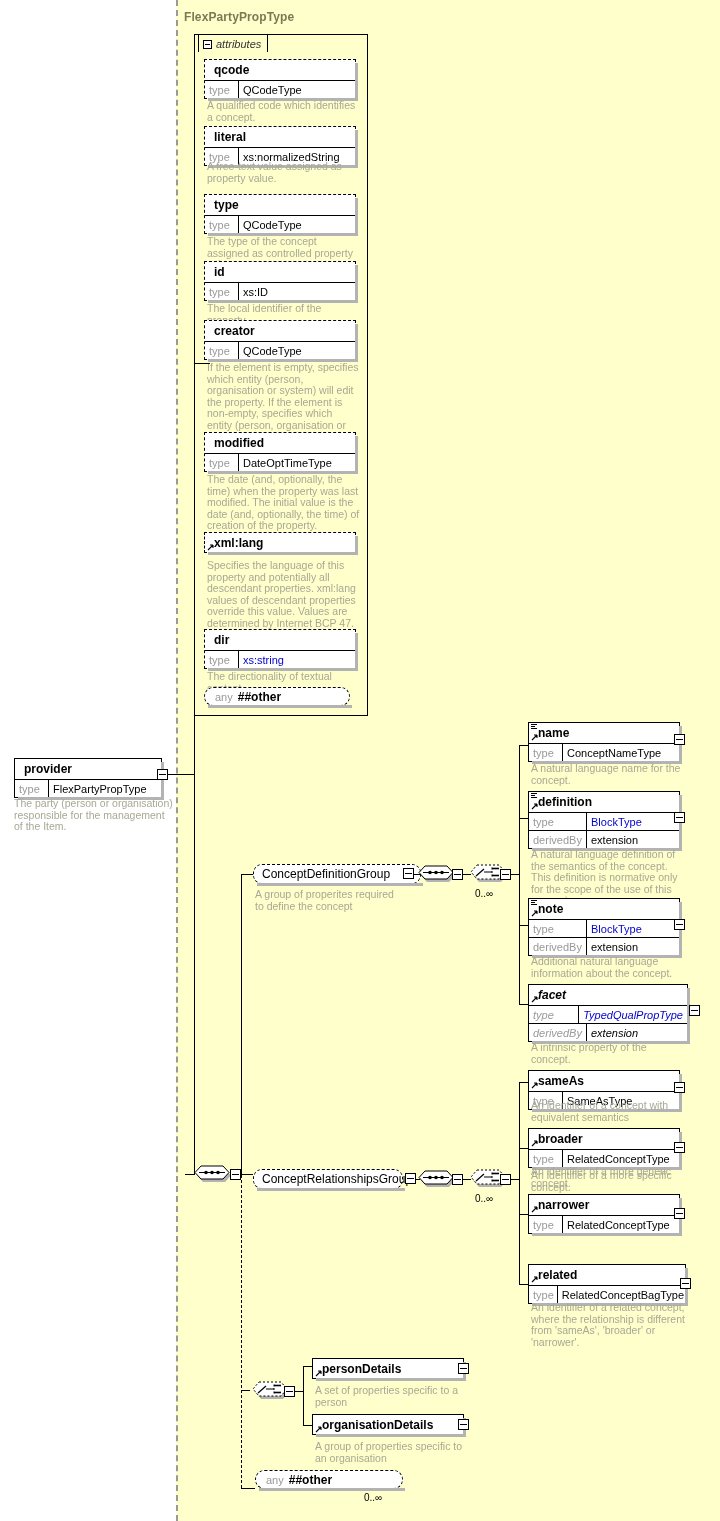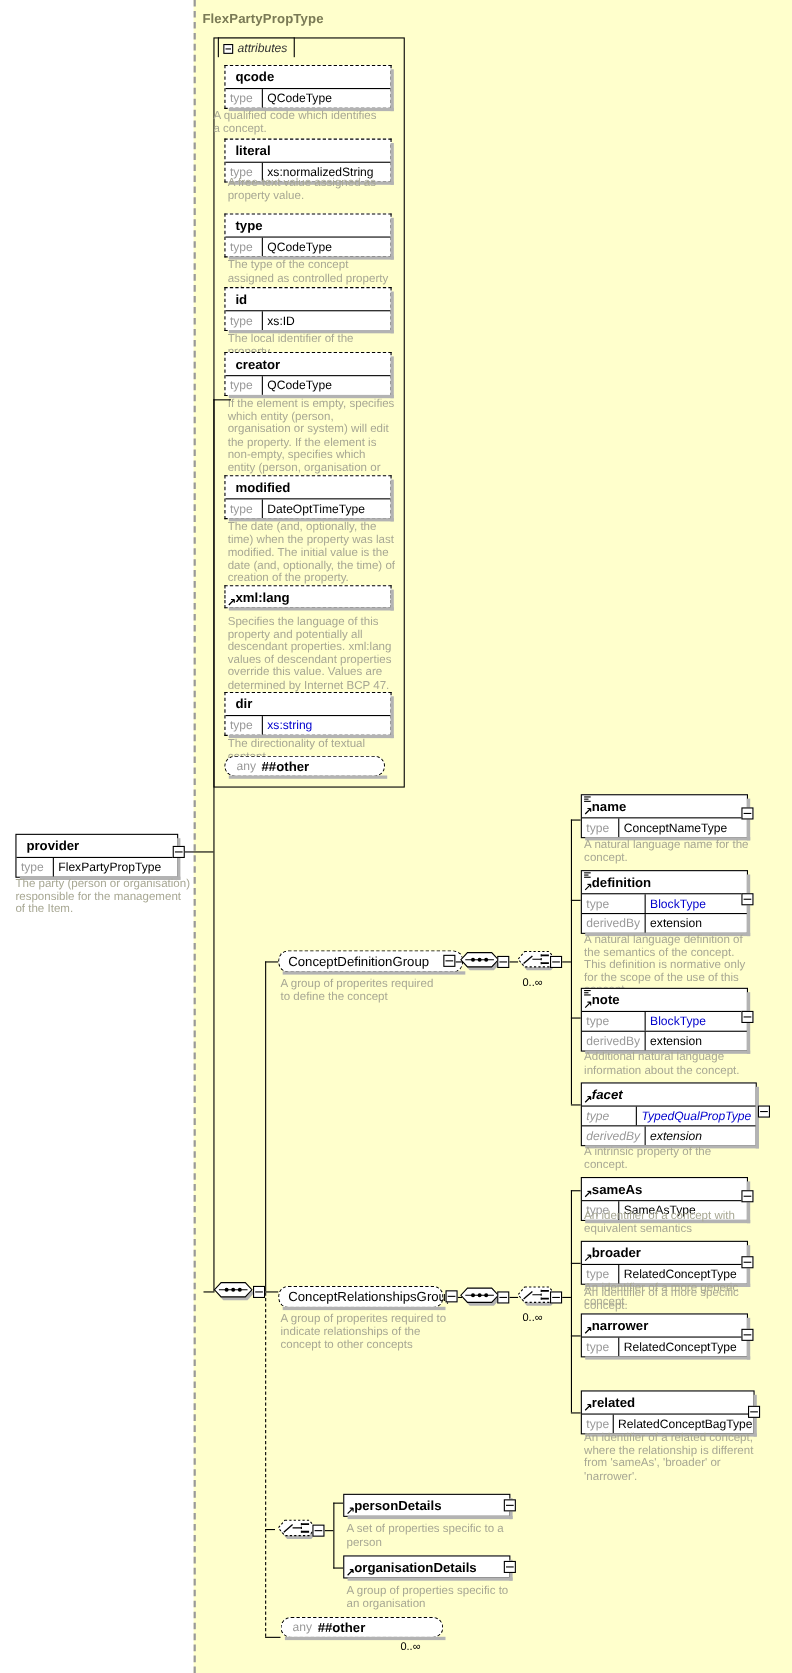--- a/index.html
+++ b/index.html
@@ -277,21 +277,21 @@
 
   <div class="ebox dashed" style="left:204px;top:59px;width:152px;">
     <div class="name-row">qcode</div>
     <div class="type-row">
       <span class="k" style="width:34px">type</span>
       <span class="v">QCodeType</span>
     </div>
     <span class="shadow"></span>
     <span class="shadow-r"></span>
   </div>
-  <div class="anno" style="left:194px;top:100px;width:150px;">A qualified code which identifies a concept.</div>
+  <div class="anno" style="left:207px;top:100px;width:150px;">A qualified code which identifies a concept.</div>
 
   <div class="ebox dashed" style="left:204px;top:126px;width:152px;">
     <div class="name-row">literal</div>
     <div class="type-row">
       <span class="k" style="width:34px">type</span>
       <span class="v">xs:normalizedString</span>
     </div>
     <span class="shadow"></span>
     <span class="shadow-r"></span>
   </div>
@@ -539,21 +539,20 @@
     <span class="shadow"></span>
     <span class="shadow-r"></span>
   </div>
   <div class="exp-btn" style="left:689px;top:1005px;"></div>
   <div class="anno" style="left:531px;top:1042px;width:152px;">A intrinsic property of the concept.</div>
 
   <div class="grp" style="left:253px;top:1169px;width:150px;">
     <span>ConceptRelationshipsGroup</span>
     <span class="shadow"></span>
   </div>
-  <div class="anno" style="left:255px;top:1194px;width:158px;">A group of properites required to indicate relationships of the concept to other concepts</div>
   <div class="exp-btn" style="left:405px;top:1173px;"></div>
   <div class="ln h" style="left:416px;top:1179px;width:4px;"></div>
 
   <div class="comp" style="left:416px;top:1168px;">
     <svg width="46" height="22" viewBox="0 0 46 22">
       <path d="M9,3 L31,3 L37,9.5 L31,16 L9,16 L3,9.5 Z" fill="#b3b3b3" transform="translate(2,3)"></path>
       <path d="M9,3 L31,3 L37,9.5 L31,16 L9,16 L3,9.5 Z" fill="#ffffff" stroke="#000000" stroke-width="1"></path>
       <line x1="7" y1="9.5" x2="33" y2="9.5" stroke="#000000" stroke-width="1"></line>
       <circle cx="14" cy="9.5" r="1.8" fill="#000000"></circle>
       <circle cx="20" cy="9.5" r="1.8" fill="#000000"></circle>

